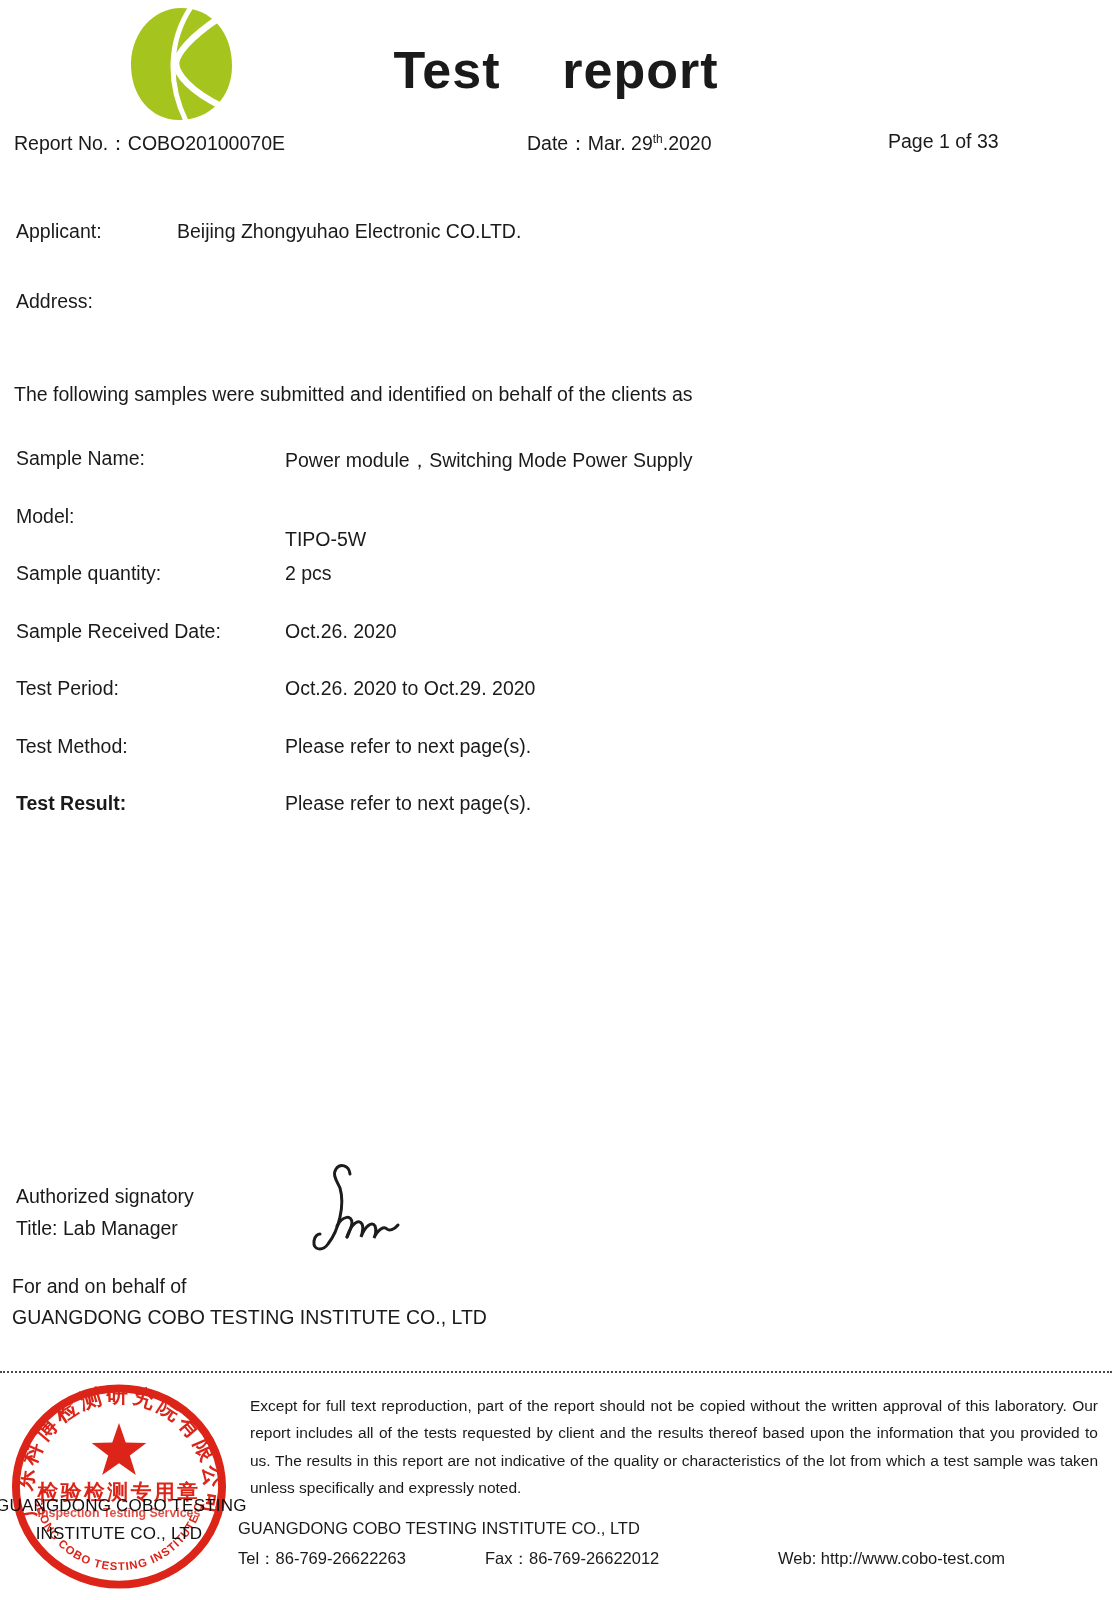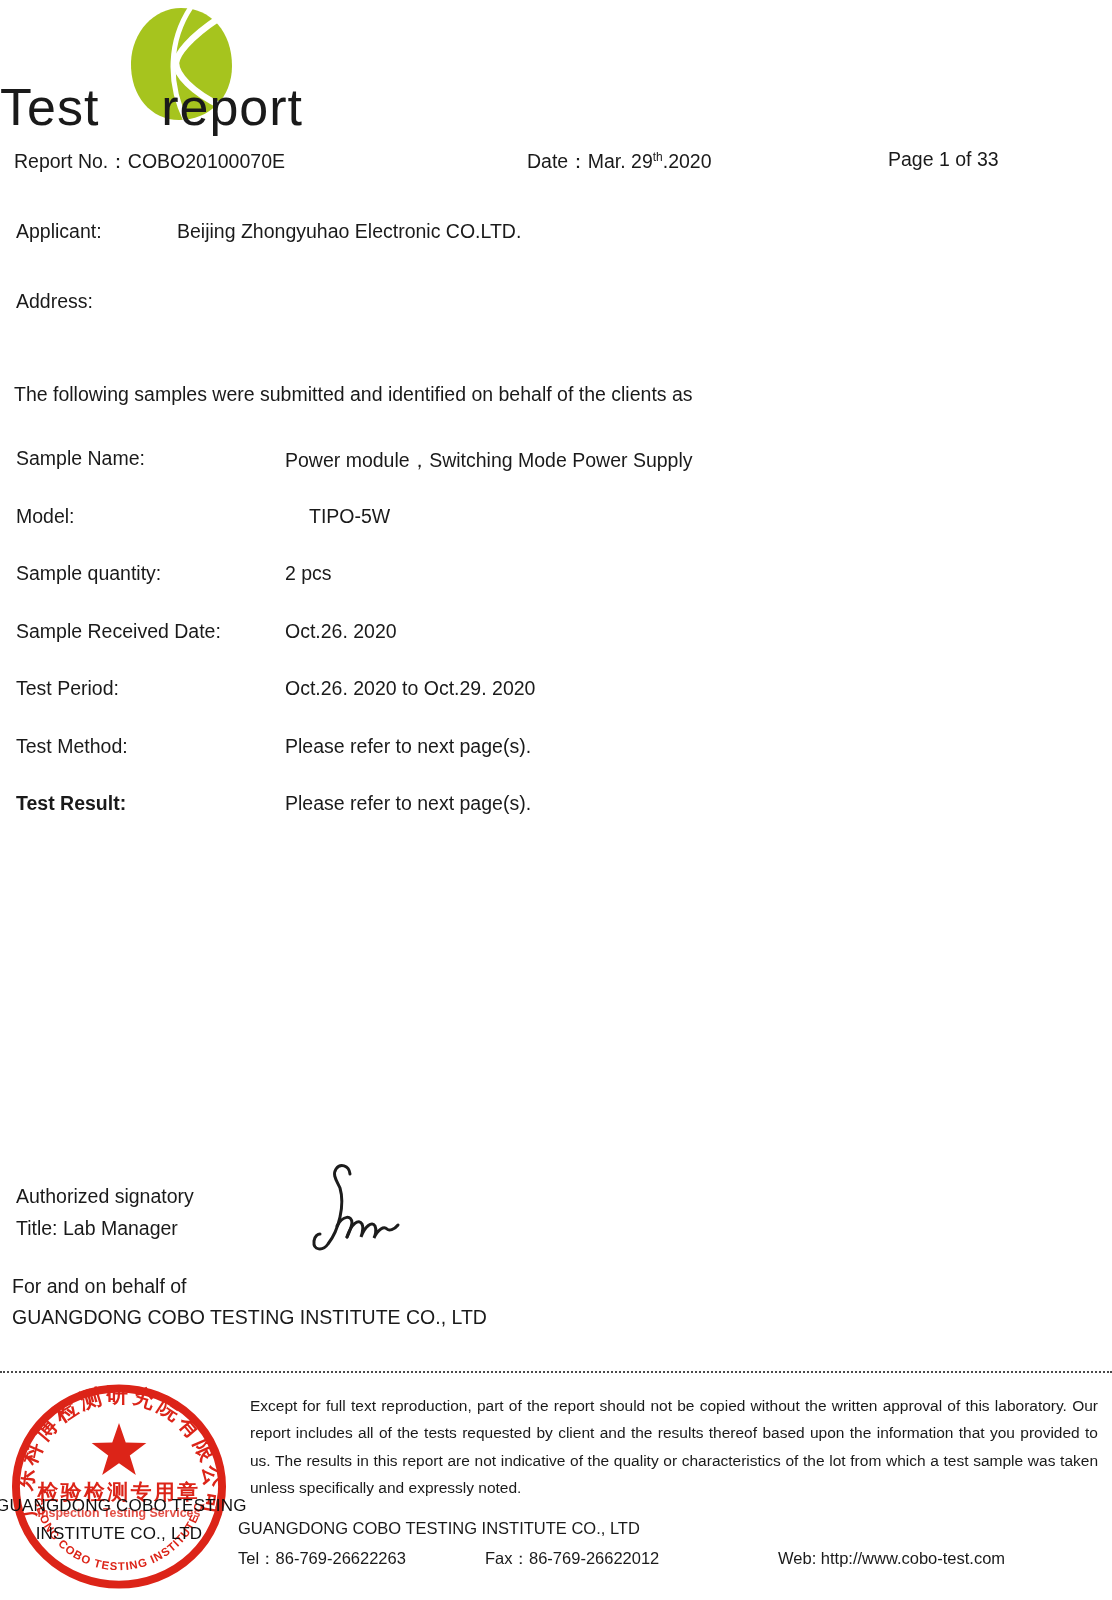--- a/index.html
+++ b/index.html
@@ -4,24 +4,24 @@
 <style>
   html,body{margin:0;padding:0;background:#888;}
   .page{
     position:relative;width:1112px;height:1600px;margin:0 auto;
     background:#ffffff;overflow:hidden;
     font-family:"Liberation Sans","DejaVu Sans",sans-serif;
     color:#1a1a1a;
   }
   .abs{position:absolute;}
   .title{
-    top:40px;left:0;width:1112px;
-    font-size:52px;font-weight:normal;white-space:pre;letter-spacing:1px;margin-top:37px;
+    top:40px;left:0;width:1112px;text-align:center;
+    font-size:52px;font-weight:bold;white-space:pre;letter-spacing:1px;
   }
-  .hdr{font-size:19.5px;top:148px;}
+  .hdr{font-size:19.5px;top:130px;}
   .hdr sup{font-size:12px;}
   .lbl,.val,.line{font-size:19.5px;}
   .intro{left:14px;top:383px;}
   .sig-label{font-size:19.5px;}
   .dotline{top:1371px;left:0;width:1112px;border-top:2px dotted #4a4a4a;height:0;}
   .footer{left:238px;top:1380px;width:872px;font-size:15.5px;line-height:27.4px;}
   .footer .disclaimer{margin:12px;text-align:justify;}
   .footer .f-company{font-size:16.5px;line-height:28px;}
   .footer .f-address{font-size:16.5px;line-height:29.5px;}
   .footer .f-contact{position:relative;height:30px;font-size:16.5px;margin-top:3px;}
@@ -64,21 +64,21 @@
   <div class="abs lbl" style="left:16px;top:220px;">Applicant:</div>
   <div class="abs val" style="left:177px;top:220px;">Beijing Zhongyuhao Electronic CO.LTD.</div>
   <div class="abs lbl" style="left:16px;top:290px;">Address:</div>
 
   <div class="abs line intro">The following samples were submitted and identified on behalf of the clients as</div>
 
   <div class="abs lbl" style="left:16px;top:447px;">Sample Name:</div>
   <div class="abs val" style="left:285px;top:447px;">Power module，Switching Mode Power Supply</div>
 
   <div class="abs lbl" style="left:16px;top:505px;">Model:</div>
-  <div class="abs val" style="left:285px;top:505px;margin-left:24px;">TIPO-5W</div>
+  <div class="abs val" style="left:285px;top:528px;">TIPO-5W</div>
 
   <div class="abs lbl" style="left:16px;top:562px;">Sample quantity:</div>
   <div class="abs val" style="left:285px;top:562px;">2 pcs</div>
 
   <div class="abs lbl" style="left:16px;top:620px;">Sample Received Date:</div>
   <div class="abs val" style="left:285px;top:620px;">Oct.26. 2020</div>
 
   <div class="abs lbl" style="left:16px;top:677px;">Test Period:</div>
   <div class="abs val" style="left:285px;top:677px;">Oct.26. 2020 to Oct.29. 2020</div>
 

